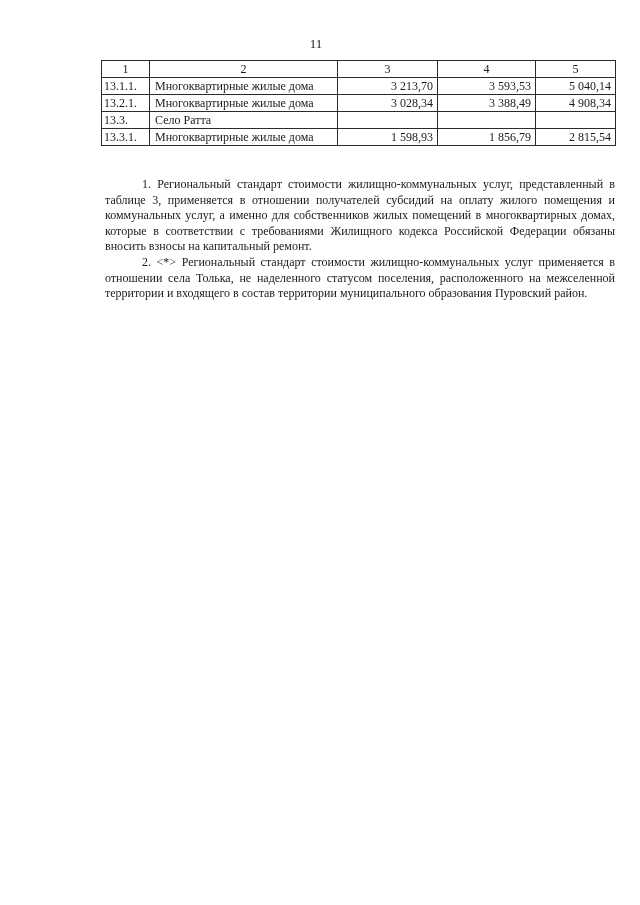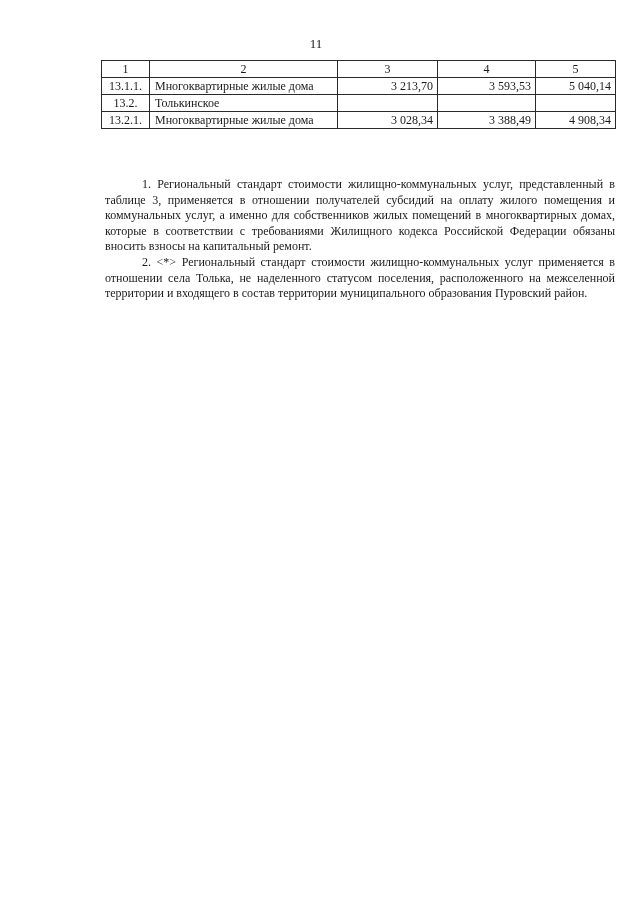--- a/index.html
+++ b/index.html
@@ -36,21 +36,21 @@
     }
     table.data-table td {
       border: 1px solid #2a2a2a;
       height: 16px;
       padding: 0 4px;
       line-height: 16px;
       white-space: nowrap;
       overflow: hidden;
     }
     table.data-table td.num { text-align: right; }
-    table.data-table td.code { text-align: center; padding: 0 2px; }
+    table.data-table td.code { text-align: left; padding: 0 2px; }
     table.data-table td.name { text-align: left; padding-left: 5px; }
     table.data-table tr.header td { text-align: center; }
     col.c1 { width: 48px; }
     col.c2 { width: 188px; }
     col.c3 { width: 100px; }
     col.c4 { width: 98px; }
     col.c5 { width: 80px; }
 
     .notes {
       position: absolute;
@@ -92,32 +92,39 @@
     <td>5</td>
   </tr>
   <tr>
     <td class="code">13.1.1.</td>
     <td class="name">Многоквартирные жилые дома</td>
     <td class="num">3 213,70</td>
     <td class="num">3 593,53</td>
     <td class="num">5 040,14</td>
   </tr>
   <tr>
-    <td class="code">13.2.</td>
-    <td class="name">Толькинское</td>
+    <td class="code">13.2.1.</td>
+    <td class="name">Многоквартирные жилые дома</td>
+    <td class="num">3 028,34</td>
+    <td class="num">3 388,49</td>
+    <td class="num">4 908,34</td>
+  </tr>
+  <tr>
+    <td class="code">13.3.</td>
+    <td class="name">Село Ратта</td>
     <td class="num"></td>
     <td class="num"></td>
     <td class="num"></td>
   </tr>
   <tr>
-    <td class="code">13.2.1.</td>
+    <td class="code">13.3.1.</td>
     <td class="name">Многоквартирные жилые дома</td>
-    <td class="num">3 028,34</td>
-    <td class="num">3 388,49</td>
-    <td class="num">4 908,34</td>
+    <td class="num">1 598,93</td>
+    <td class="num">1 856,79</td>
+    <td class="num">2 815,54</td>
   </tr>
 </tbody>
   </table>
 
 <div class="notes">
   <p>1. Региональный стандарт стоимости жилищно-коммунальных услуг, представленный в таблице 3, применяется в отношении получателей субсидий на оплату жилого помещения и коммунальных услуг, а именно для собственников жилых помещений в многоквартирных домах, которые в соответствии с требованиями Жилищного кодекса Российской Федерации обязаны вносить взносы на капитальный ремонт.</p>
   <p>2. &lt;*&gt; Региональный стандарт стоимости жилищно-коммунальных услуг применяется в отношении села Толька, не наделенного статусом поселения, расположенного на межселенной территории и входящего в состав территории муниципального образования Пуровский район.</p>
 </div>
 
 </body></html>

